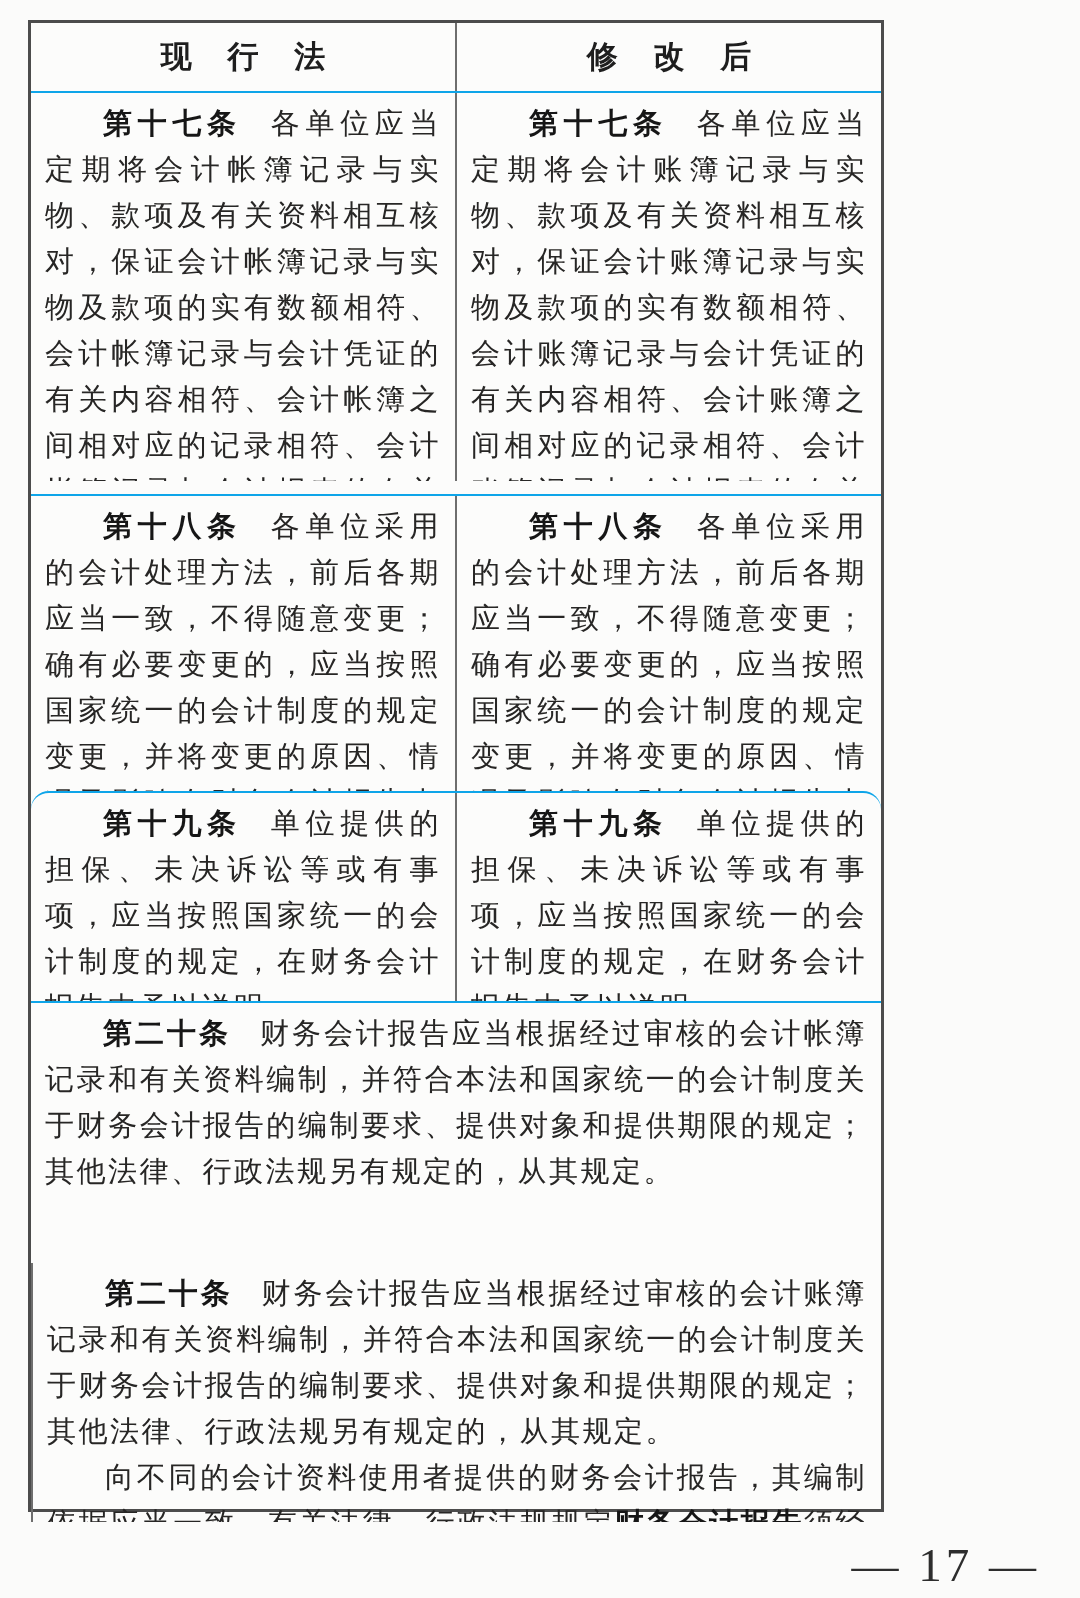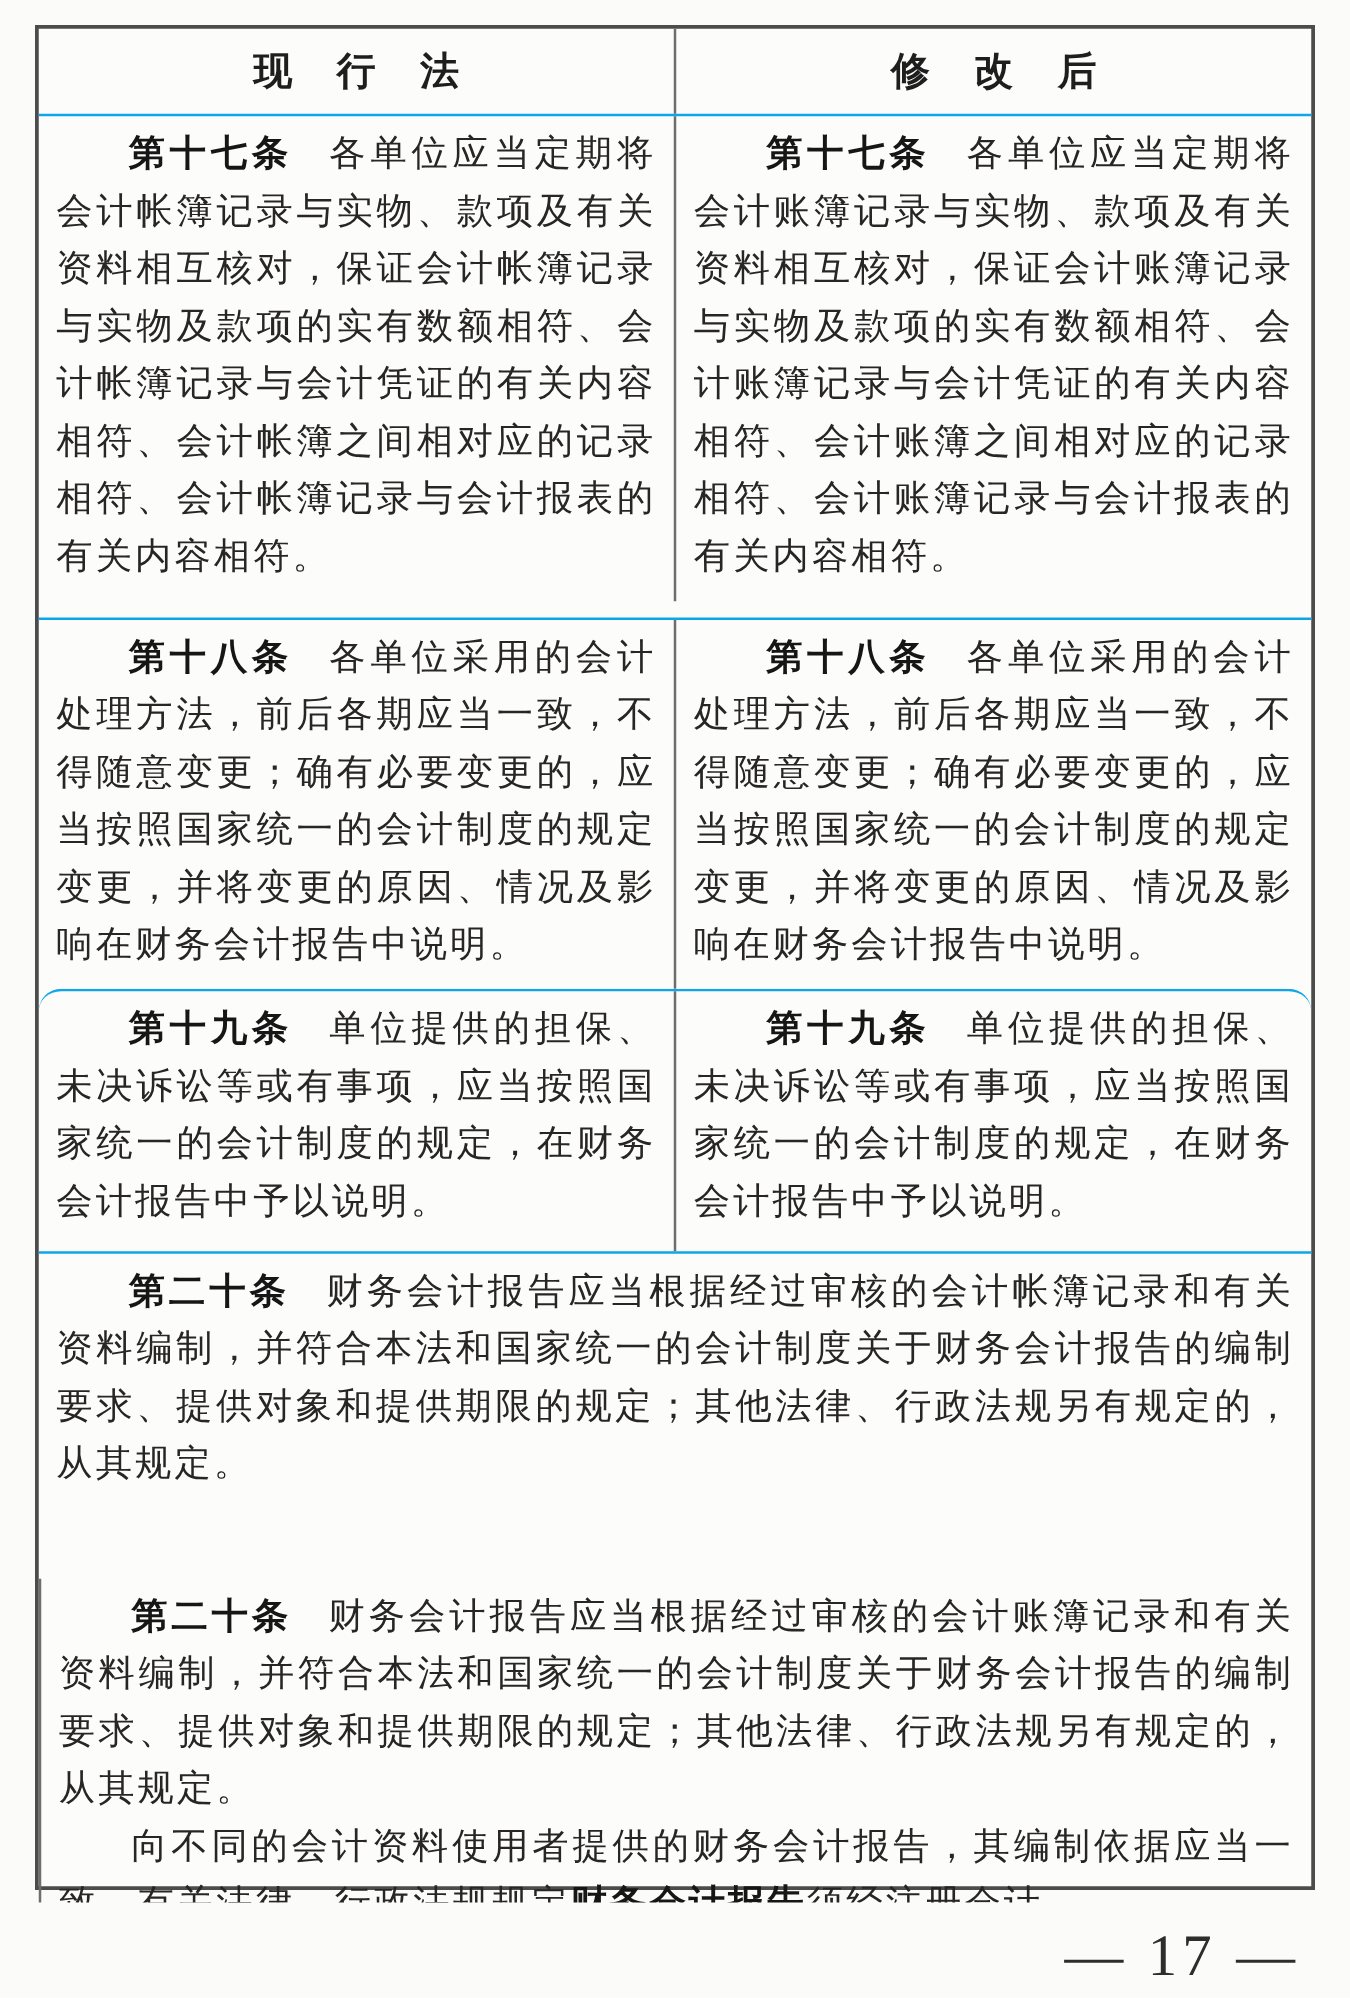--- a/index.html
+++ b/index.html
@@ -12,21 +12,21 @@
     position: relative;
     width: 1080px;
     height: 1598px;
     background: #fbfbfa;
     overflow: hidden;
   }
   .law-table {
     position: absolute;
     left: 28px;
     top: 20px;
-    width: 1024px;
+    width: 856px;
     height: 1492px;
     border: 3px solid #4c4c4c;
     box-sizing: border-box;
     background: #fcfcfb;
   }
   .t-row {
     display: flex;
     box-sizing: border-box;
     width: 100%;
   }

